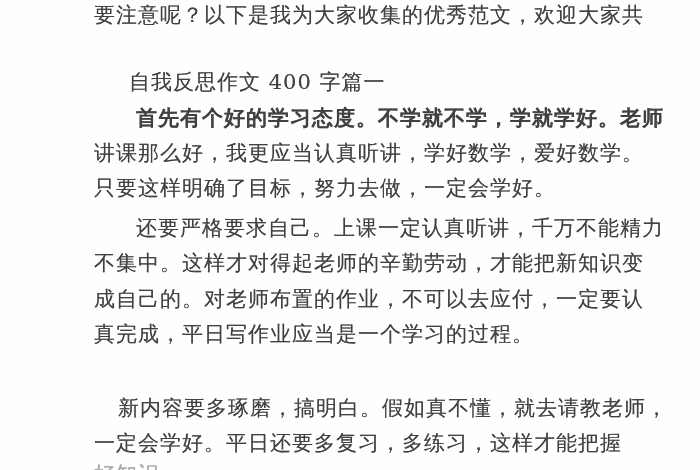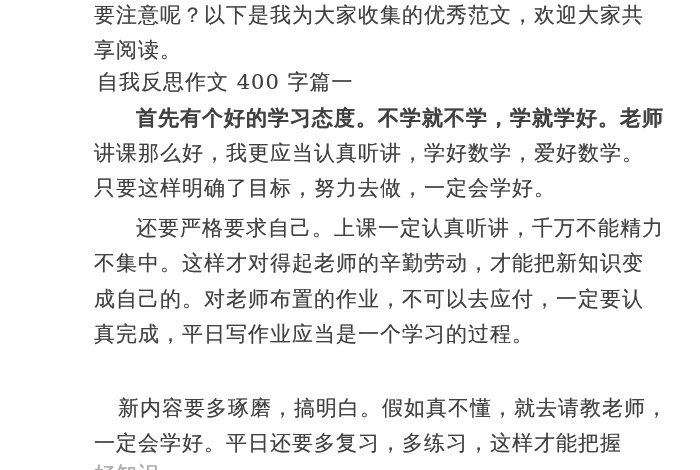--- a/index.html
+++ b/index.html
@@ -39,22 +39,21 @@
   .line.cutoff {
     color: #a8a8a8;
     text-shadow: 0 0 1px rgba(168,168,168,0.7);
   }
 </style>
 </head>
 <body>
 
 <div class="page">
   <div class="line" style="top: 3px;">要注意呢？以下是我为大家收集的优秀范文，欢迎大家共</div>
-  <div class="line" style="top: 38px;">享阅读。</div>
-  <div class="line title" style="top: 70px;">自我反思作文 400 字篇一</div>
+  <div class="line title" style="top: 70px; margin-left: 32px;">自我反思作文 400 字篇一</div>
   <div class="line indent" style="top: 106px; font-weight: bold;">首先有个好的学习态度。不学就不学，学就学好。老师</div>
   <div class="line" style="top: 176px;">只要这样明确了目标，努力去做，一定会学好。</div>
   <div class="line" style="top: 141px;">讲课那么好，我更应当认真听讲，学好数学，爱好数学。</div>
   <div class="line indent" style="top: 216px;">还要严格要求自己。上课一定认真听讲，千万不能精力</div>
   <div class="line" style="top: 251px;">不集中。这样才对得起老师的辛勤劳动，才能把新知识变</div>
   <div class="line" style="top: 287px;">成自己的。对老师布置的作业，不可以去应付，一定要认</div>
   <div class="line" style="top: 322px;">真完成，平日写作业应当是一个学习的过程。</div>
   <div class="line" style="top: 396px; margin-left: 24px;">新内容要多琢磨，搞明白。假如真不懂，就去请教老师，</div>
   <div class="line" style="top: 431px;">一定会学好。平日还要多复习，多练习，这样才能把握</div>
   <div class="line cutoff" style="top: 462px;">好知识。</div>

